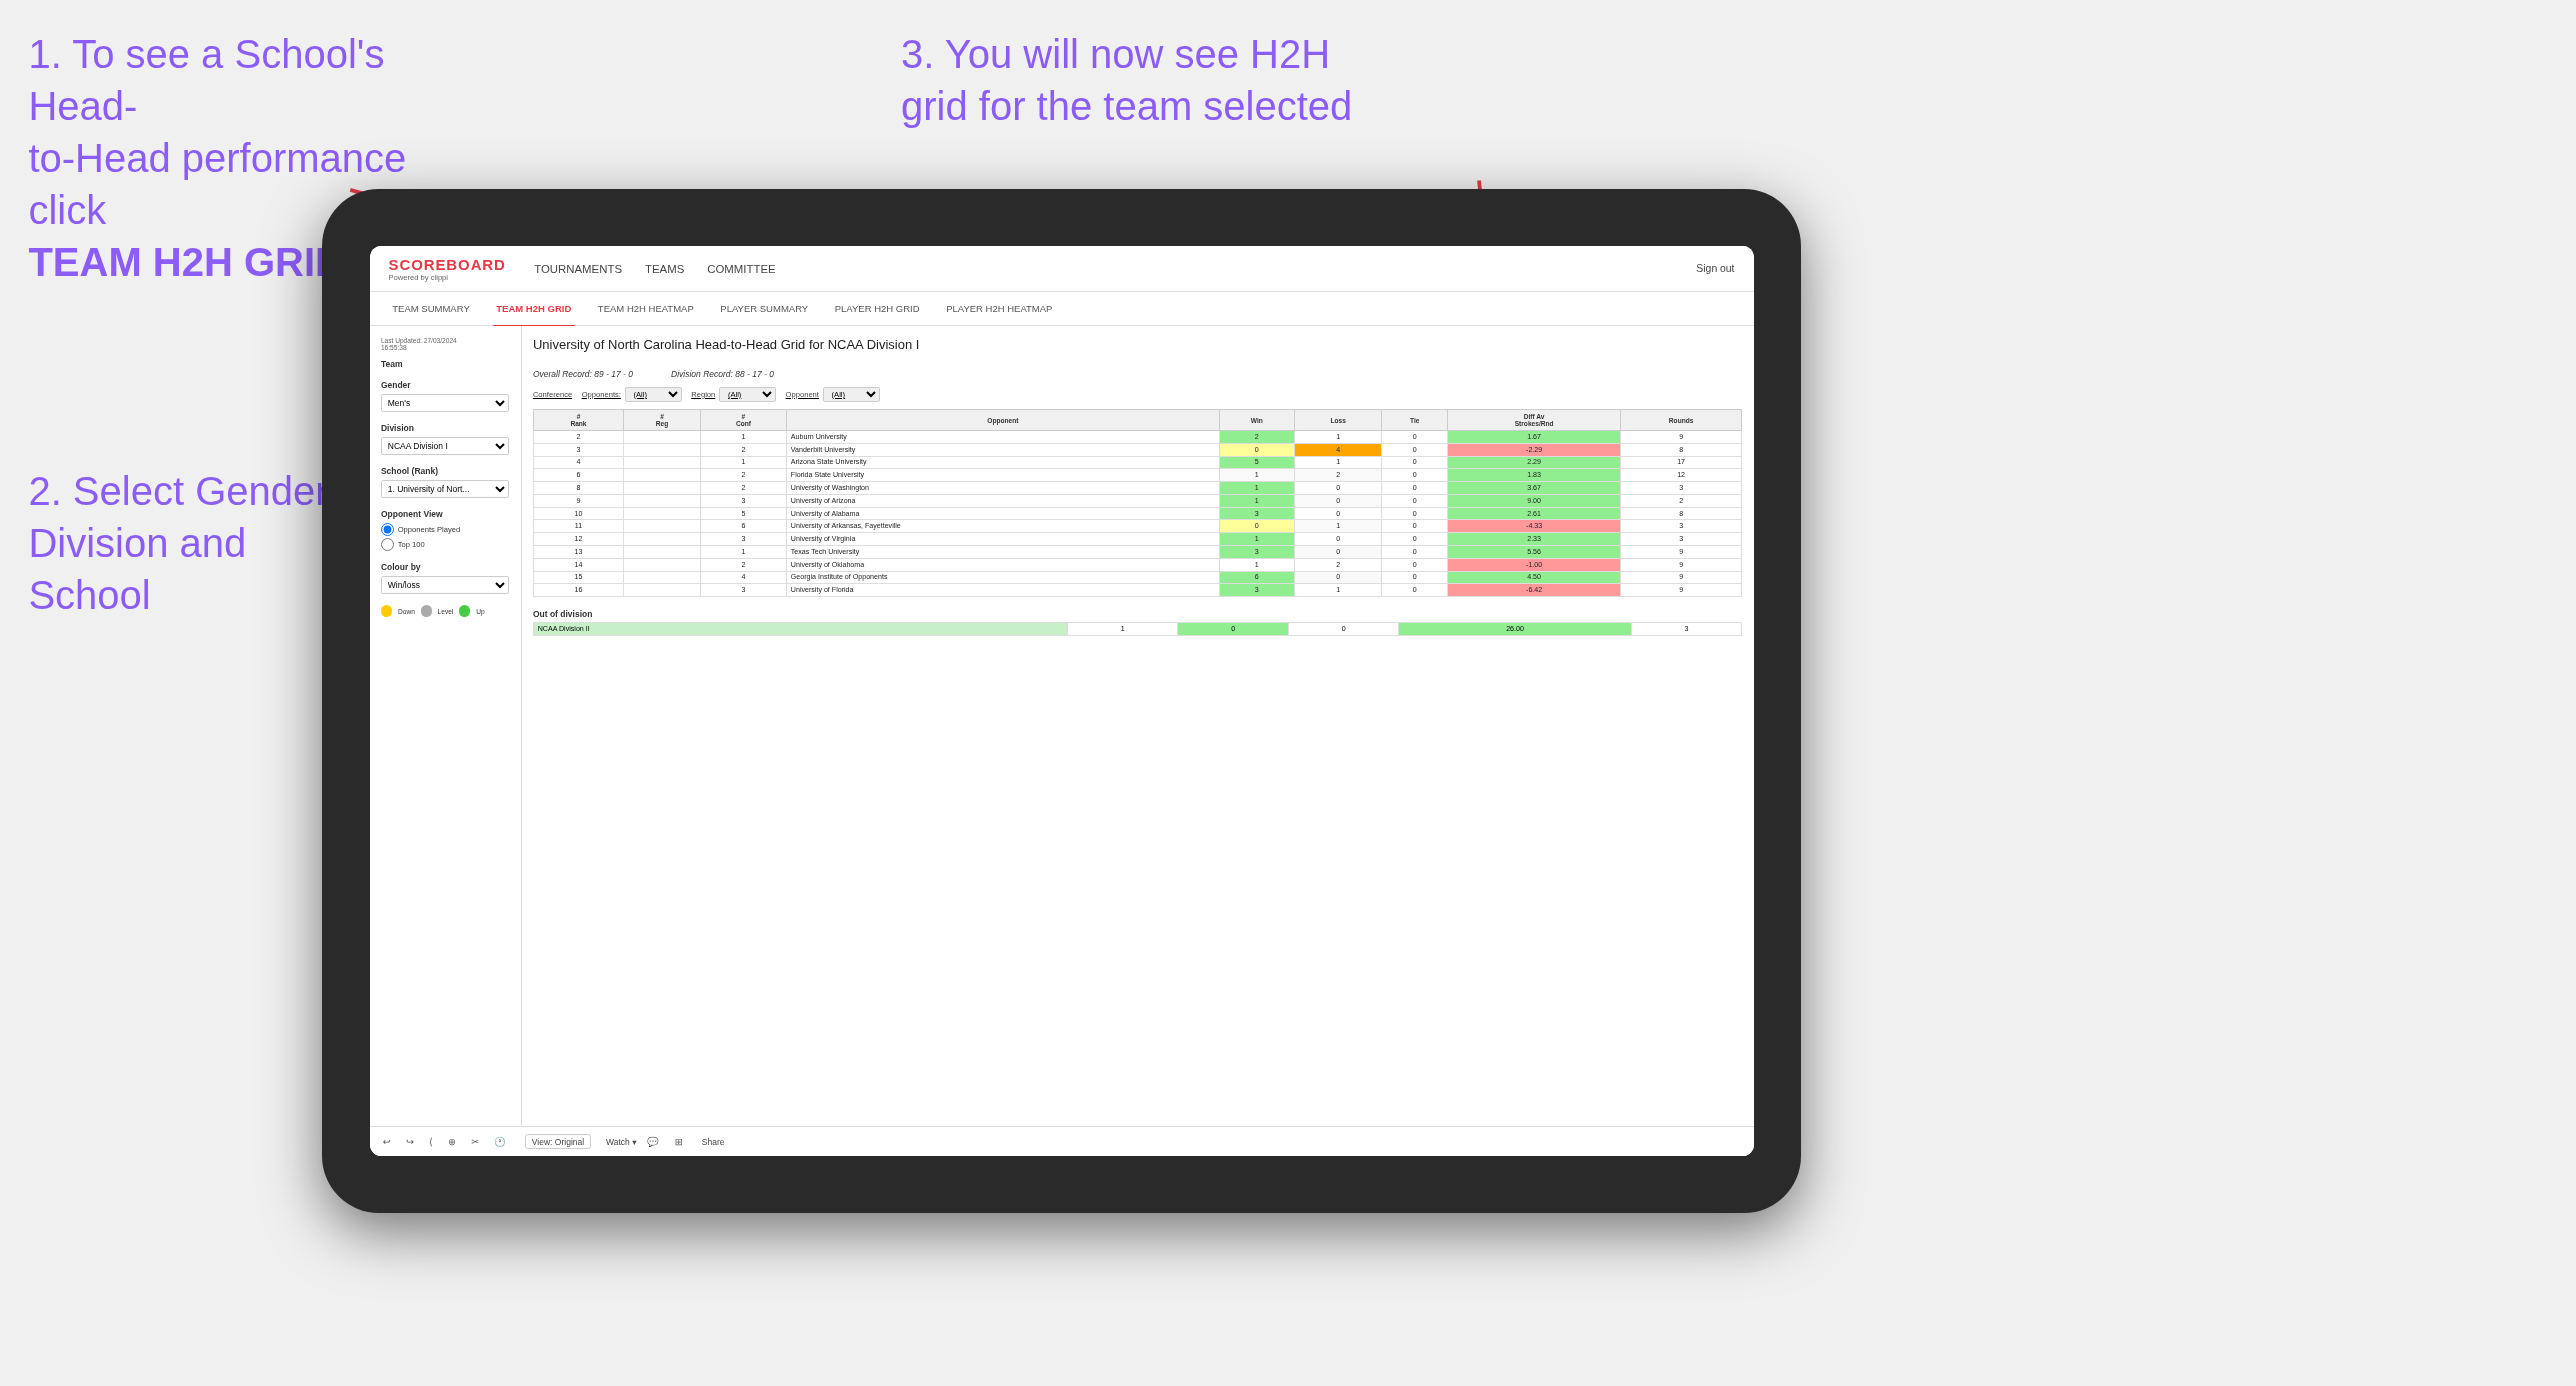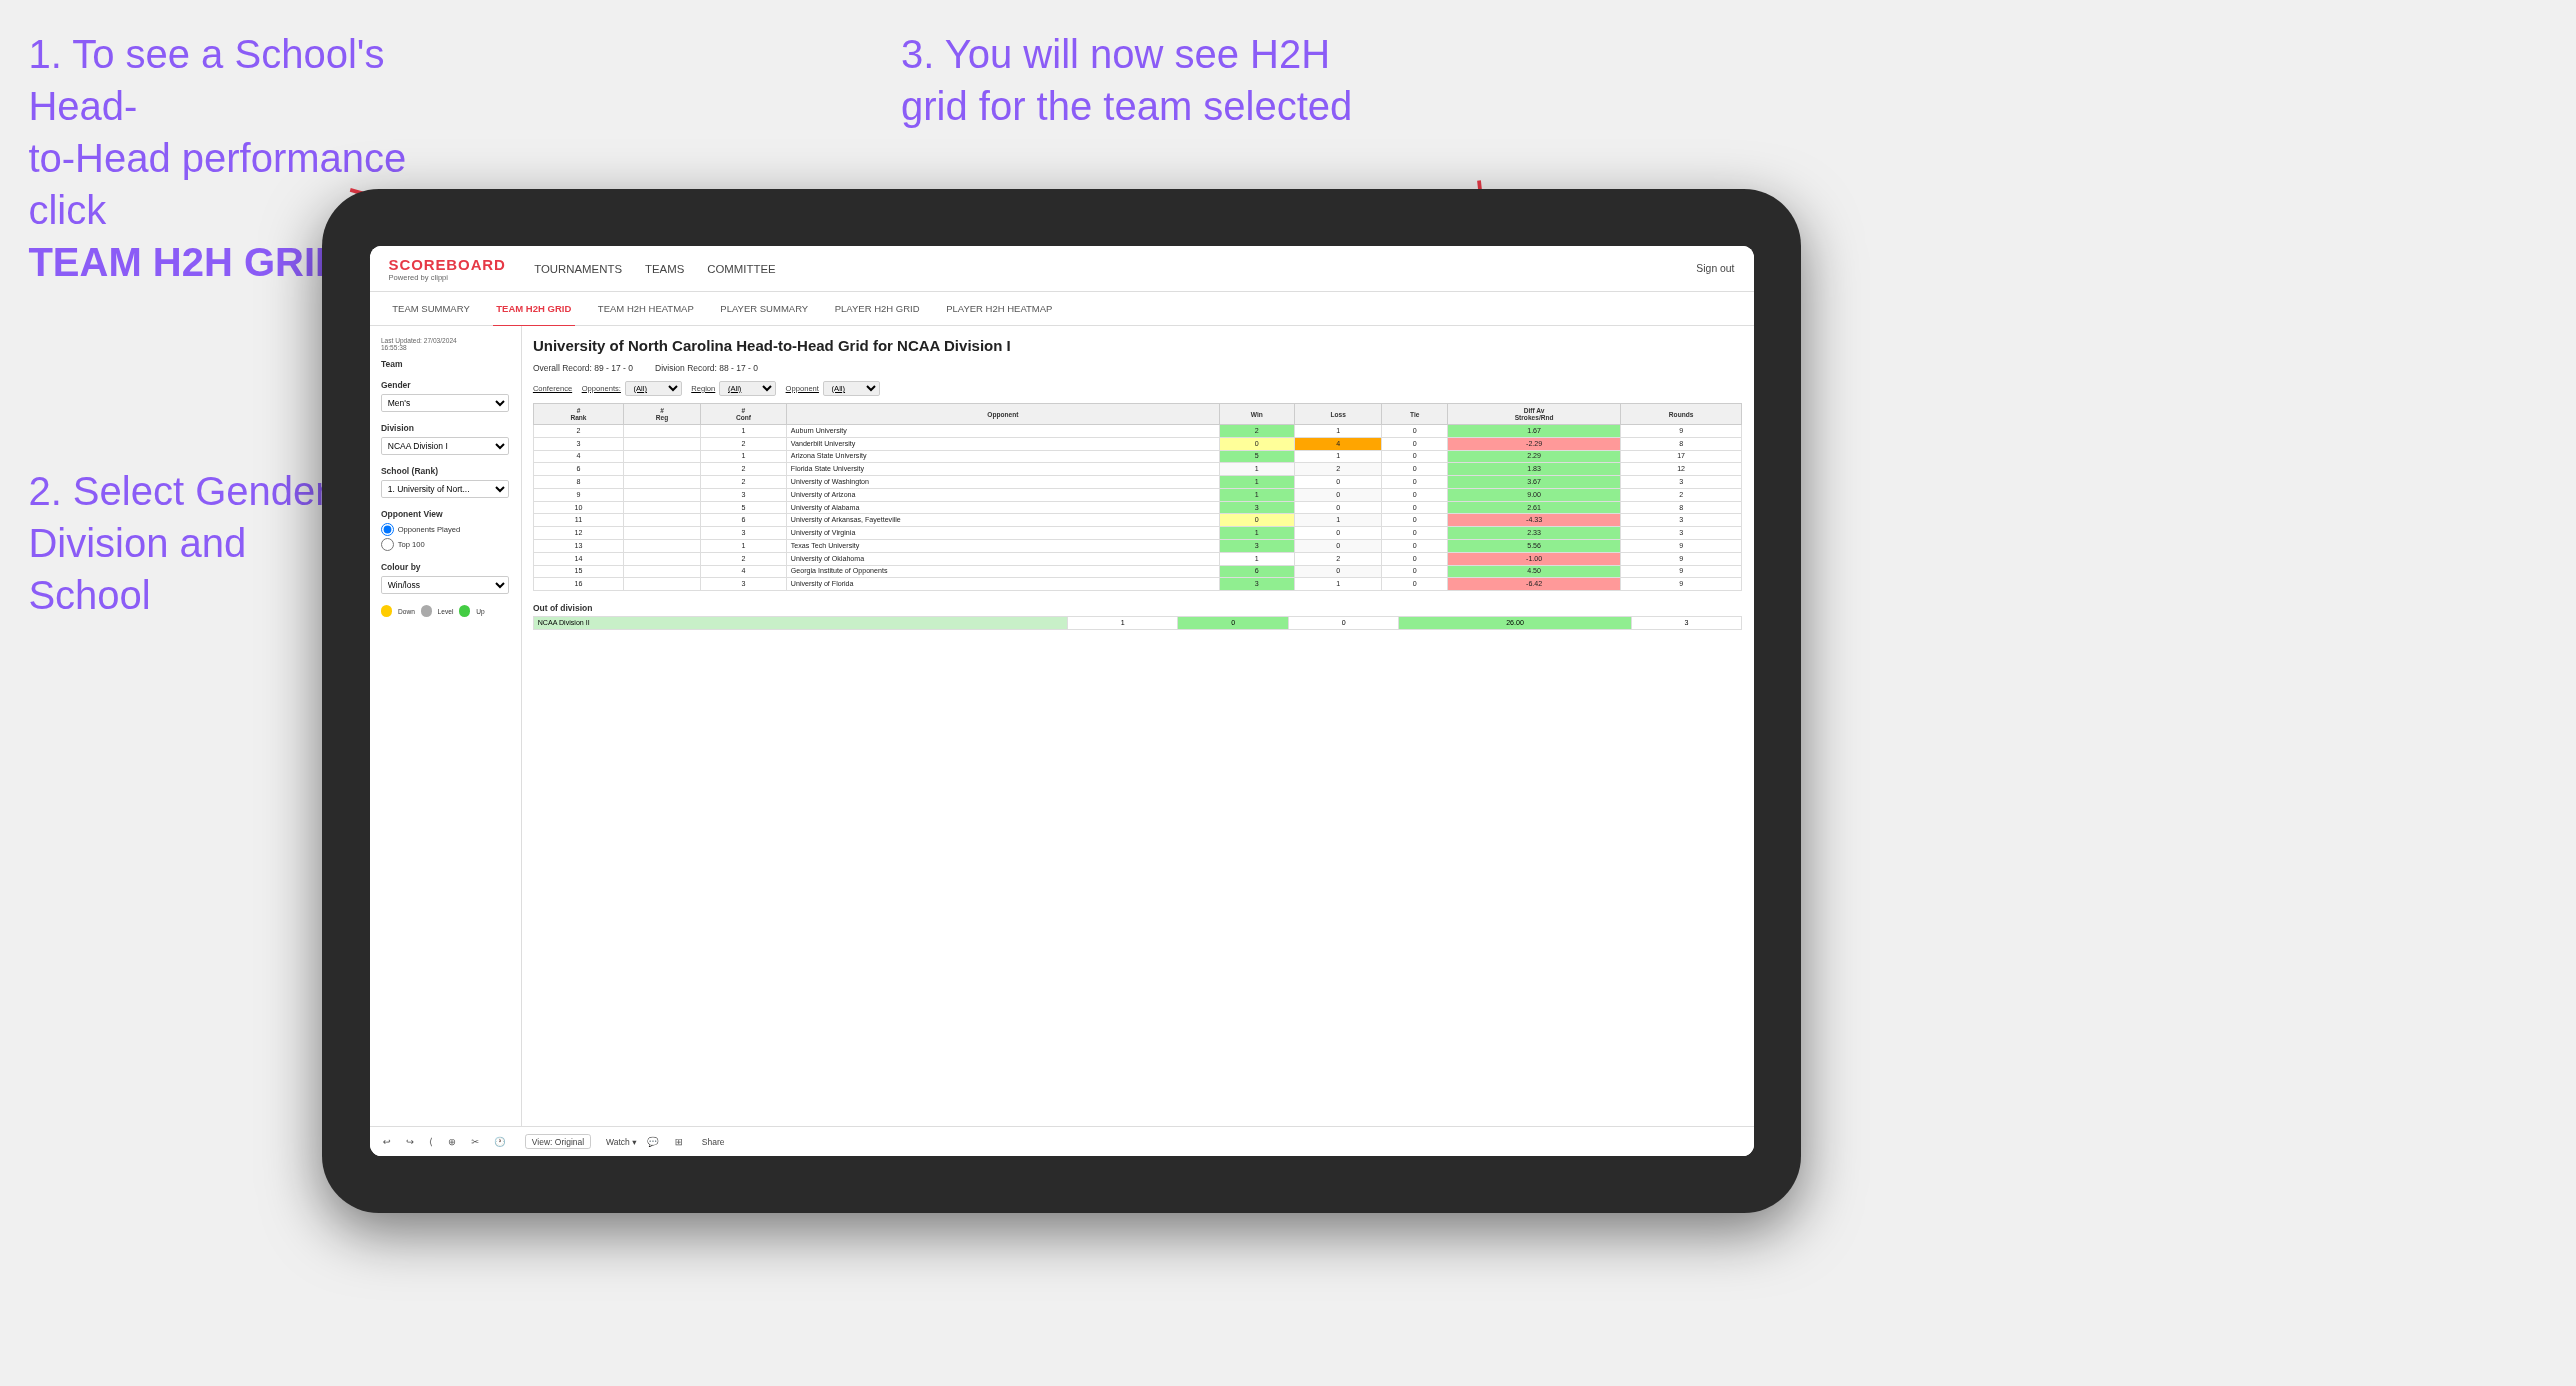--- a/index.html
+++ b/index.html
@@ -157,22 +157,22 @@
     .color-dot { width: 11.4px; height: 11.4px; border-radius: 50%; }
     .color-label { font-size: 6.6px; color: #333; }
 
     
     .main-area {
       flex: 1;
       padding: 11.4px;
       overflow: auto;
       background: #fff;
     }
-    .grid-title { font-size: 15px; font-weight: bold; color: #222; margin-bottom: 9px; }
-    .records-row { display: flex; gap: 22px; margin-bottom: 7.6px; }
+    .grid-title { font-size: 13px; font-weight: normal; color: #222; margin-bottom: 17px; }
+    .records-row { display: flex; gap: 38px; margin-bottom: 7.6px; font-style: italic; }
     .record-text { font-size: 8.5px; color: #333; }
 
     
     .filter-row {
       display: flex;
       gap: 9.5px;
       margin-bottom: 7.6px;
       align-items: center;
       text-decoration: underline;
     }

